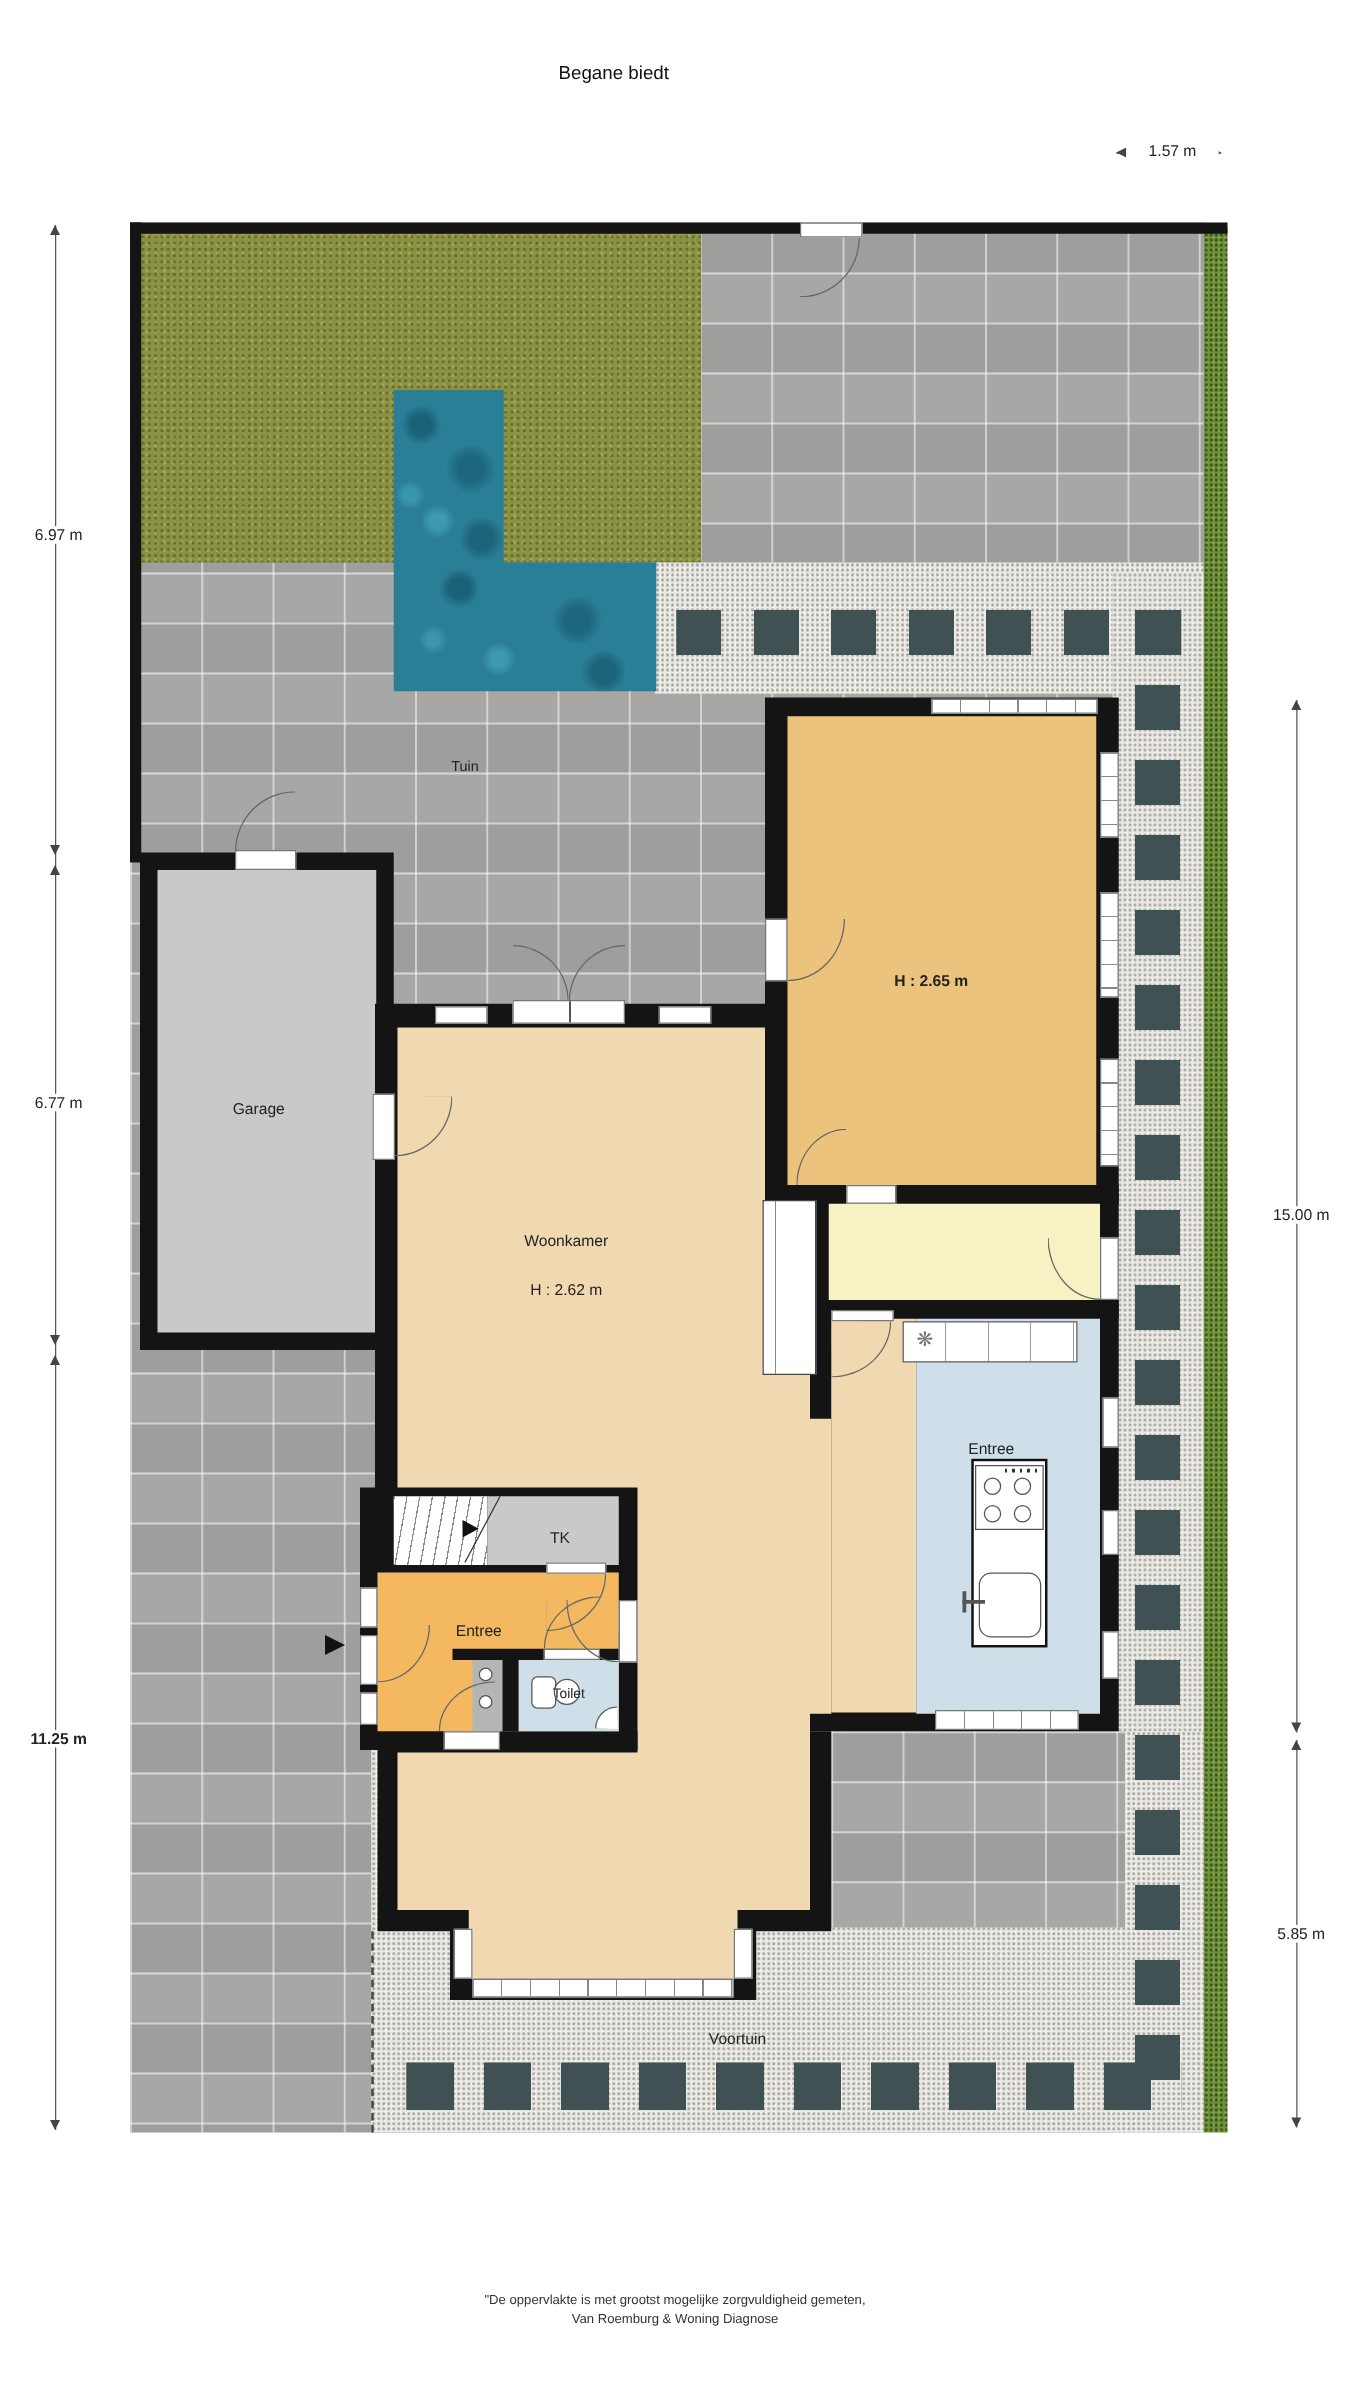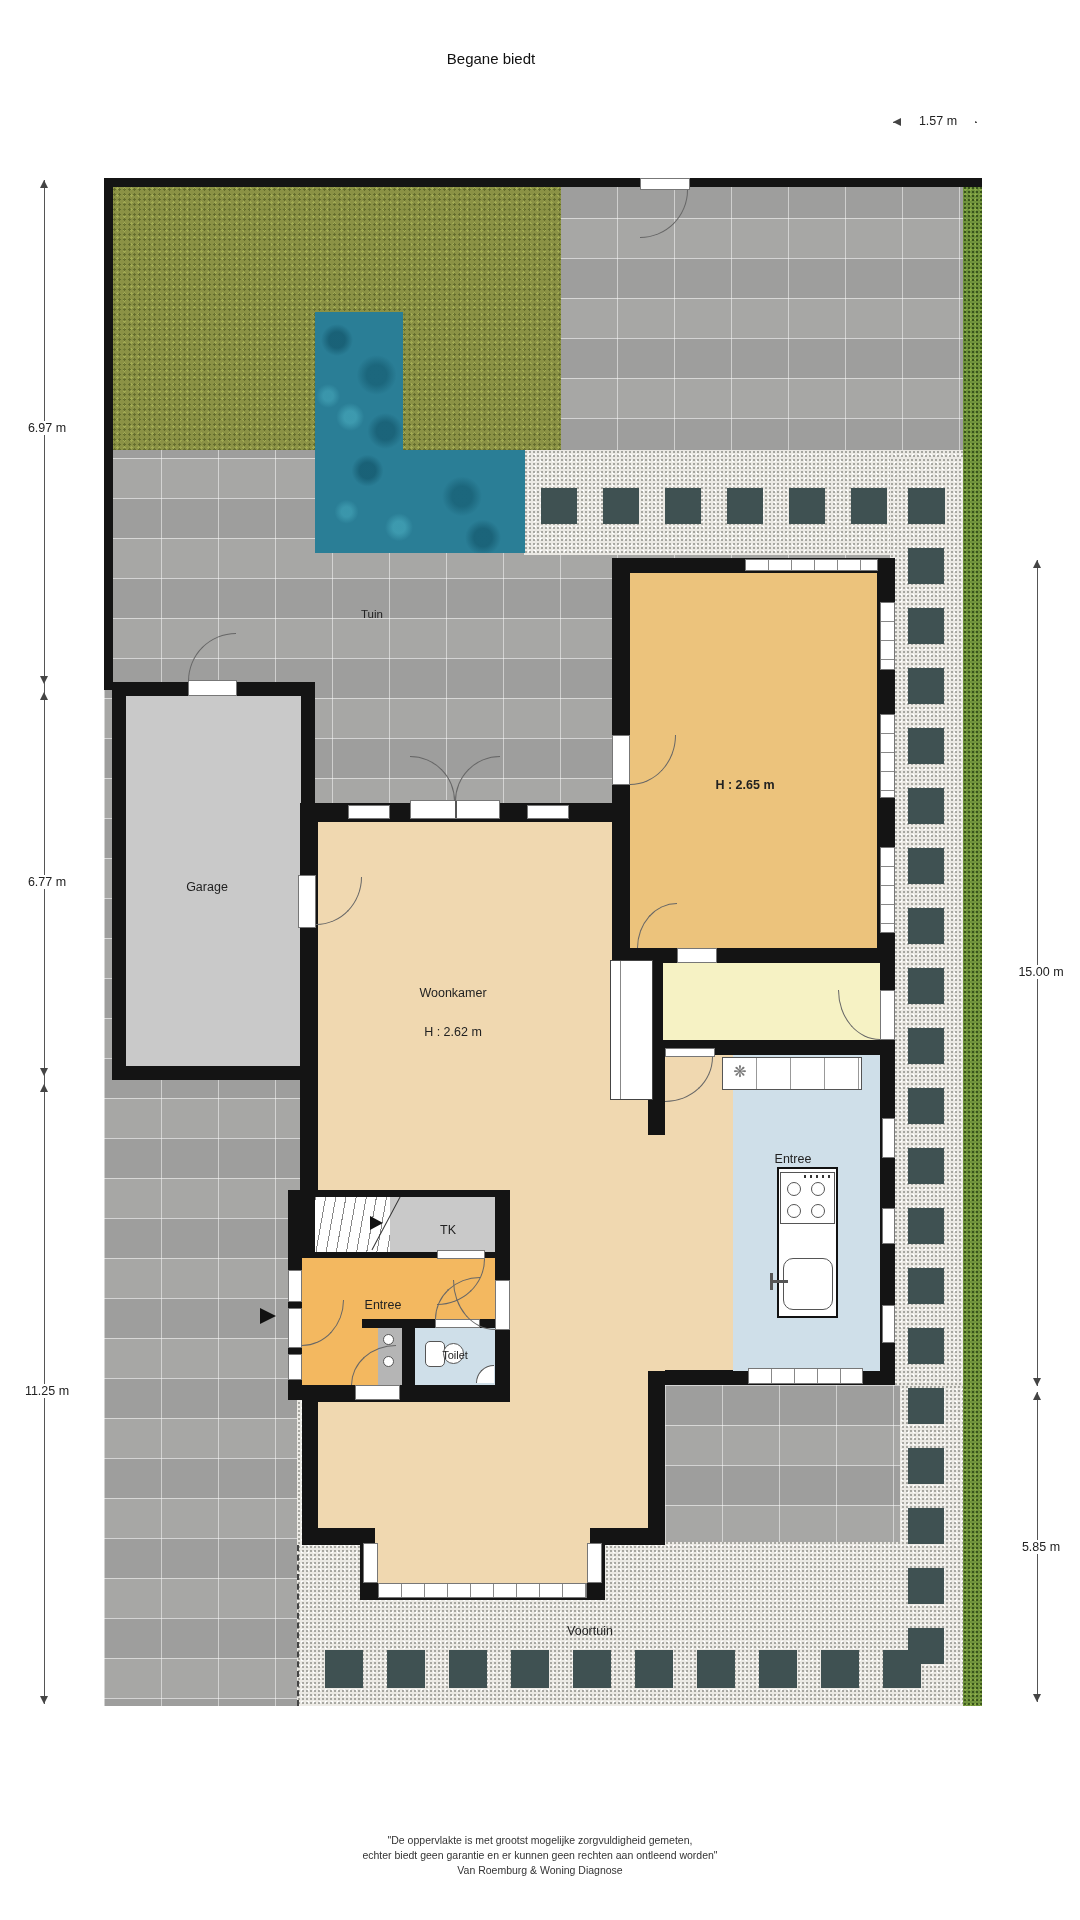--- a/index.html
+++ b/index.html
@@ -64,21 +64,21 @@
 
   <div class="abs dimline" style="left:44px;top:180px;width:1px;height:1524px;"></div>
   <div class="abs arrU" style="left:40px;top:180px;"></div>
   <div class="abs arrD" style="left:40px;top:676px;"></div>
   <div class="abs arrU" style="left:40px;top:692px;"></div>
   <div class="abs arrD" style="left:40px;top:1068px;"></div>
   <div class="abs arrU" style="left:40px;top:1084px;"></div>
   <div class="abs arrD" style="left:40px;top:1696px;"></div>
   <div class="abs dlabel" style="left:14px;top:421px;width:60px;">6.97 m</div>
   <div class="abs dlabel" style="left:14px;top:875px;width:60px;">6.77 m</div>
-  <div class="abs dlabel" style="left:11px;top:1384px;width:66px;">11.25 m</div>
+  <div class="abs dlabel" style="left:11px;top:1384px;width:66px;font-weight:bold;">11.25 m</div>
 
   <div class="abs dimline" style="left:1037px;top:560px;width:1px;height:826px;"></div>
   <div class="abs dimline" style="left:1037px;top:1392px;width:1px;height:310px;"></div>
   <div class="abs arrU" style="left:1033px;top:560px;"></div>
   <div class="abs arrD" style="left:1033px;top:1378px;"></div>
   <div class="abs arrU" style="left:1033px;top:1392px;"></div>
   <div class="abs arrD" style="left:1033px;top:1694px;"></div>
   <div class="abs dlabel" style="left:1002px;top:965px;width:72px;">15.00 m</div>
   <div class="abs dlabel" style="left:1002px;top:1540px;width:72px;">5.85 m</div>
 
@@ -202,17 +202,16 @@
     <div class="abs rlabel" style="left:561px;top:600px;width:160px;font-weight:bold;">H : 2.65 m</div>
     <div class="abs rlabel" style="left:649px;top:974px;width:80px;">Entree</div>
     <div class="abs rlabel" style="left:324px;top:1045px;width:40px;">TK</div>
     <div class="abs rlabel" style="left:229px;top:1120px;width:100px;">Entree</div>
     <div class="abs rlabel" style="left:311px;top:1171px;width:80px;font-size:11px;">Toilet</div>
     <div class="abs rlabel" style="left:436px;top:1446px;width:100px;">Voortuin</div>
   </div>
 
   <div class="abs footer" style="left:0px;top:1833px;width:1080px;">
     <div>"De oppervlakte is met grootst mogelijke zorgvuldigheid gemeten,</div>
-    <div>echter biedt geen garantie en er kunnen geen rechten aan ontleend worden"</div>
     <div>Van Roemburg &amp; Woning Diagnose</div>
   </div>
 
 </div>
 
 </body></html>

